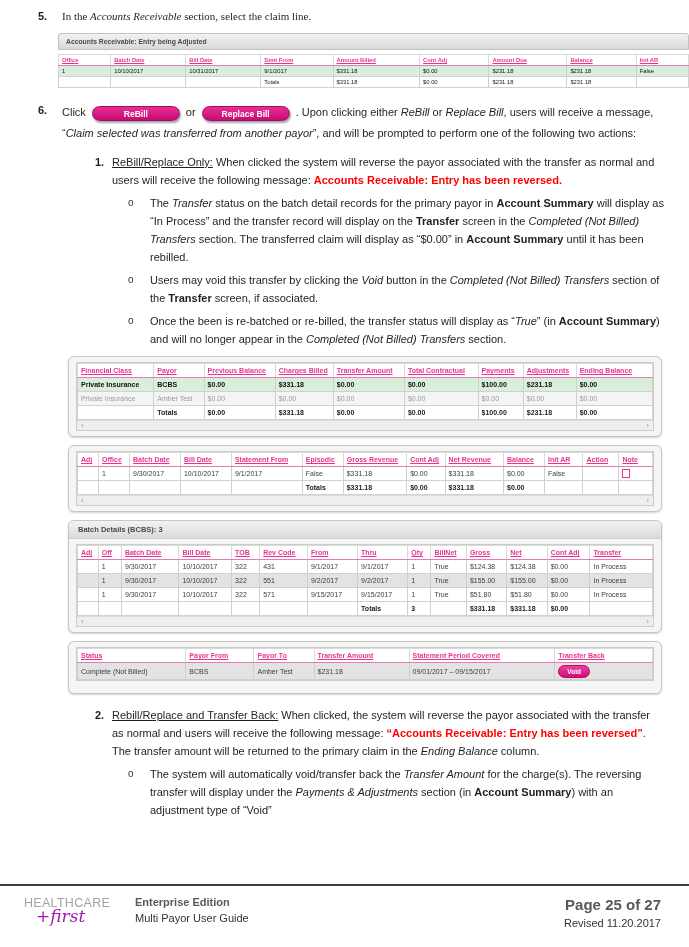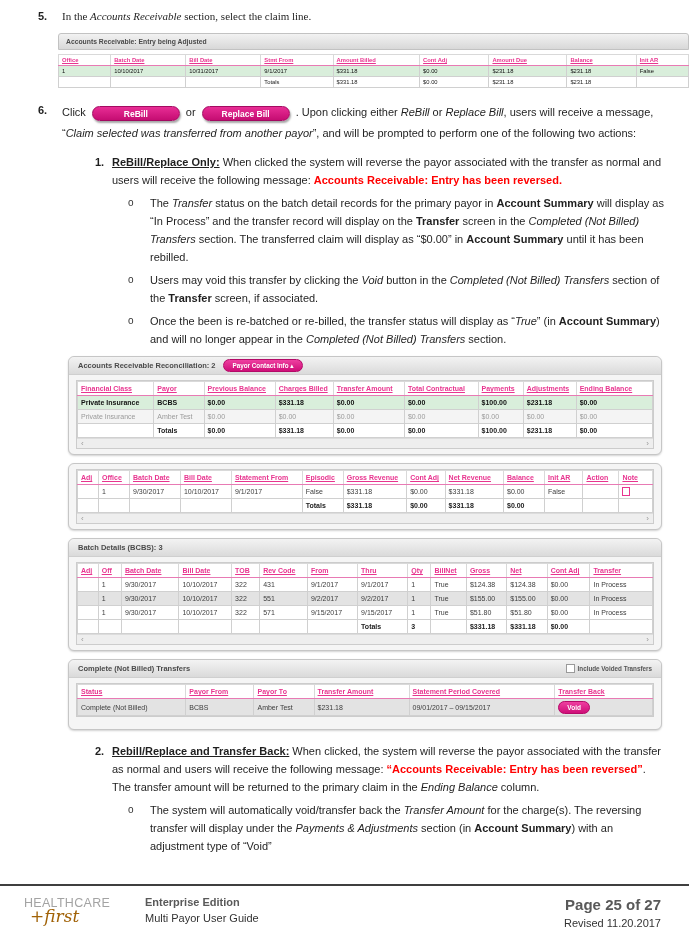--- a/index.html
+++ b/index.html
@@ -14,21 +14,21 @@
   .p5{margin:7px 0 0 38px;}
   .p5 .num{width:24px;}
   .p5 .ptext{width:600px;font-family:Liberation Serif, serif;}
   .p6{margin:13px 0 0 38px;}
   .p6 .num{width:24px;}
   .p6 .ptext{width:600px;line-height:19px;}
   .p6 .firstline{line-height:23px;}
   .sub{margin:10px 0 0 95px;}
   .sub .num{width:17px;}
   .sub .ptext{width:552px;}
-  .title-bu{font-weight:bold;text-decoration:underline;}
+  .title-bu{font-weight:normal;text-decoration:underline;}
   .bullet{margin:5px 0 0 128px;}
   .bmark{width:22px;flex:0 0 auto;font-size:10px;line-height:18px;color:#333;}
   .bullet .ptext{width:515px;}
   .s-i{font-style:italic;}
   .s-b{font-weight:bold;}
   .s-rb{color:#ff0000;font-weight:bold;}
   
   .bigbtn{
     display:inline-block;min-width:88px;height:15px;line-height:15px;text-align:center;
     background:linear-gradient(#e82d95,#c50d72);color:#fff;font-weight:bold;font-size:8.5px;
@@ -103,22 +103,22 @@
     background:linear-gradient(#ee3fa0,#cf0e78);color:#fff;font-size:6.5px;font-weight:bold;
     padding:2px 8px;border-radius:7px;border:1px solid #b40a68;font-family:"Liberation Sans",sans-serif;
   }
   .note-icon{display:inline-block;width:6px;height:7px;border:1px solid #e8348f;background:#fff;}
   
   .footer{position:absolute;left:0;top:884px;width:689px;}
   .footer-line{border-top:2px solid #3f3f3f;width:689px;}
   .footer-row{display:flex;align-items:flex-start;padding:10px 28px 0 24px;}
   .logo{width:100px;flex:0 0 auto;}
   .logo-top{color:#a3a3a3;font-size:12.5px;letter-spacing:0.3px;}
-  .logo-bottom{color:#a16207;font-family:"DejaVu Serif",serif;font-style:italic;font-size:17px;margin:-4px 0 0 6px;}
-  .footer-left{margin-left:21px;}
+  .logo-bottom{color:#a21caf;font-family:"DejaVu Serif",serif;font-style:italic;font-size:17px;margin:-4px 0 0 12px;}
+  .footer-left{margin-left:11px;}
   .fe{font-weight:bold;color:#595959;font-size:11px;}
   .fg{color:#333;font-size:11px;margin-top:4px;}
   .footer-right{margin-left:auto;text-align:right;}
   .fp{font-weight:bold;color:#595959;font-size:15px;}
   .fr{color:#333;font-size:11px;margin-top:4px;}
 </style>
 </head>
 <body>
 
 <div class="row p5">
@@ -193,24 +193,20 @@
 <div class="row bullet">
   <span class="bmark">o</span>
   <div class="ptext"><span>Users may void this transfer by clicking the </span><span class="s-i">Void</span><span> button in the </span><span class="s-i">Completed (Not Billed) Transfers</span><span> section of the </span><span class="s-b">Transfer</span><span> screen, if associated.</span></div>
 </div>
 <div class="row bullet">
   <span class="bmark">o</span>
   <div class="ptext"><span>Once the been is re-batched or re-billed, the transfer status will display as “</span><span class="s-i">True</span><span>” (in </span><span class="s-b">Account Summary</span><span>) and will no longer appear in the </span><span class="s-i">Completed (Not Billed) Transfers</span><span> section.</span></div>
 </div>
 
 <div class="shot">
-  <div class="shot-title">
-    <span>Accounts Receivable Reconciliation: 2</span>
-    <button class="pill">Payor Contact Info ▴</button>
-  </div>
   <div class="shot-body">
     <div class="t2">
         <table class="grid">
           <thead>
             <tr>
               <th>Financial Class</th>
               <th>Payor</th>
               <th>Previous Balance</th>
               <th>Charges Billed</th>
               <th>Transfer Amount</th>
@@ -420,27 +416,20 @@
         </table>
       </div>
     <div class="hscroll">
         <span>‹</span>
         <span>›</span>
       </div>
   </div>
 </div>
 
 <div class="shot">
-  <div class="shot-title">
-    <span>Complete (Not Billed) Transfers</span>
-    <span class="cbwrap">
-      <span class="cb-box"></span>
-      <span>Include Voided Transfers</span>
-    </span>
-  </div>
   <div class="shot-body" style="margin-bottom:12px;">
     <div class="t5">
         <table class="grid">
           <thead>
             <tr>
               <th>Status</th>
               <th>Payor From</th>
               <th>Payor To</th>
               <th>Transfer Amount</th>
               <th>Statement Period Covered</th>

